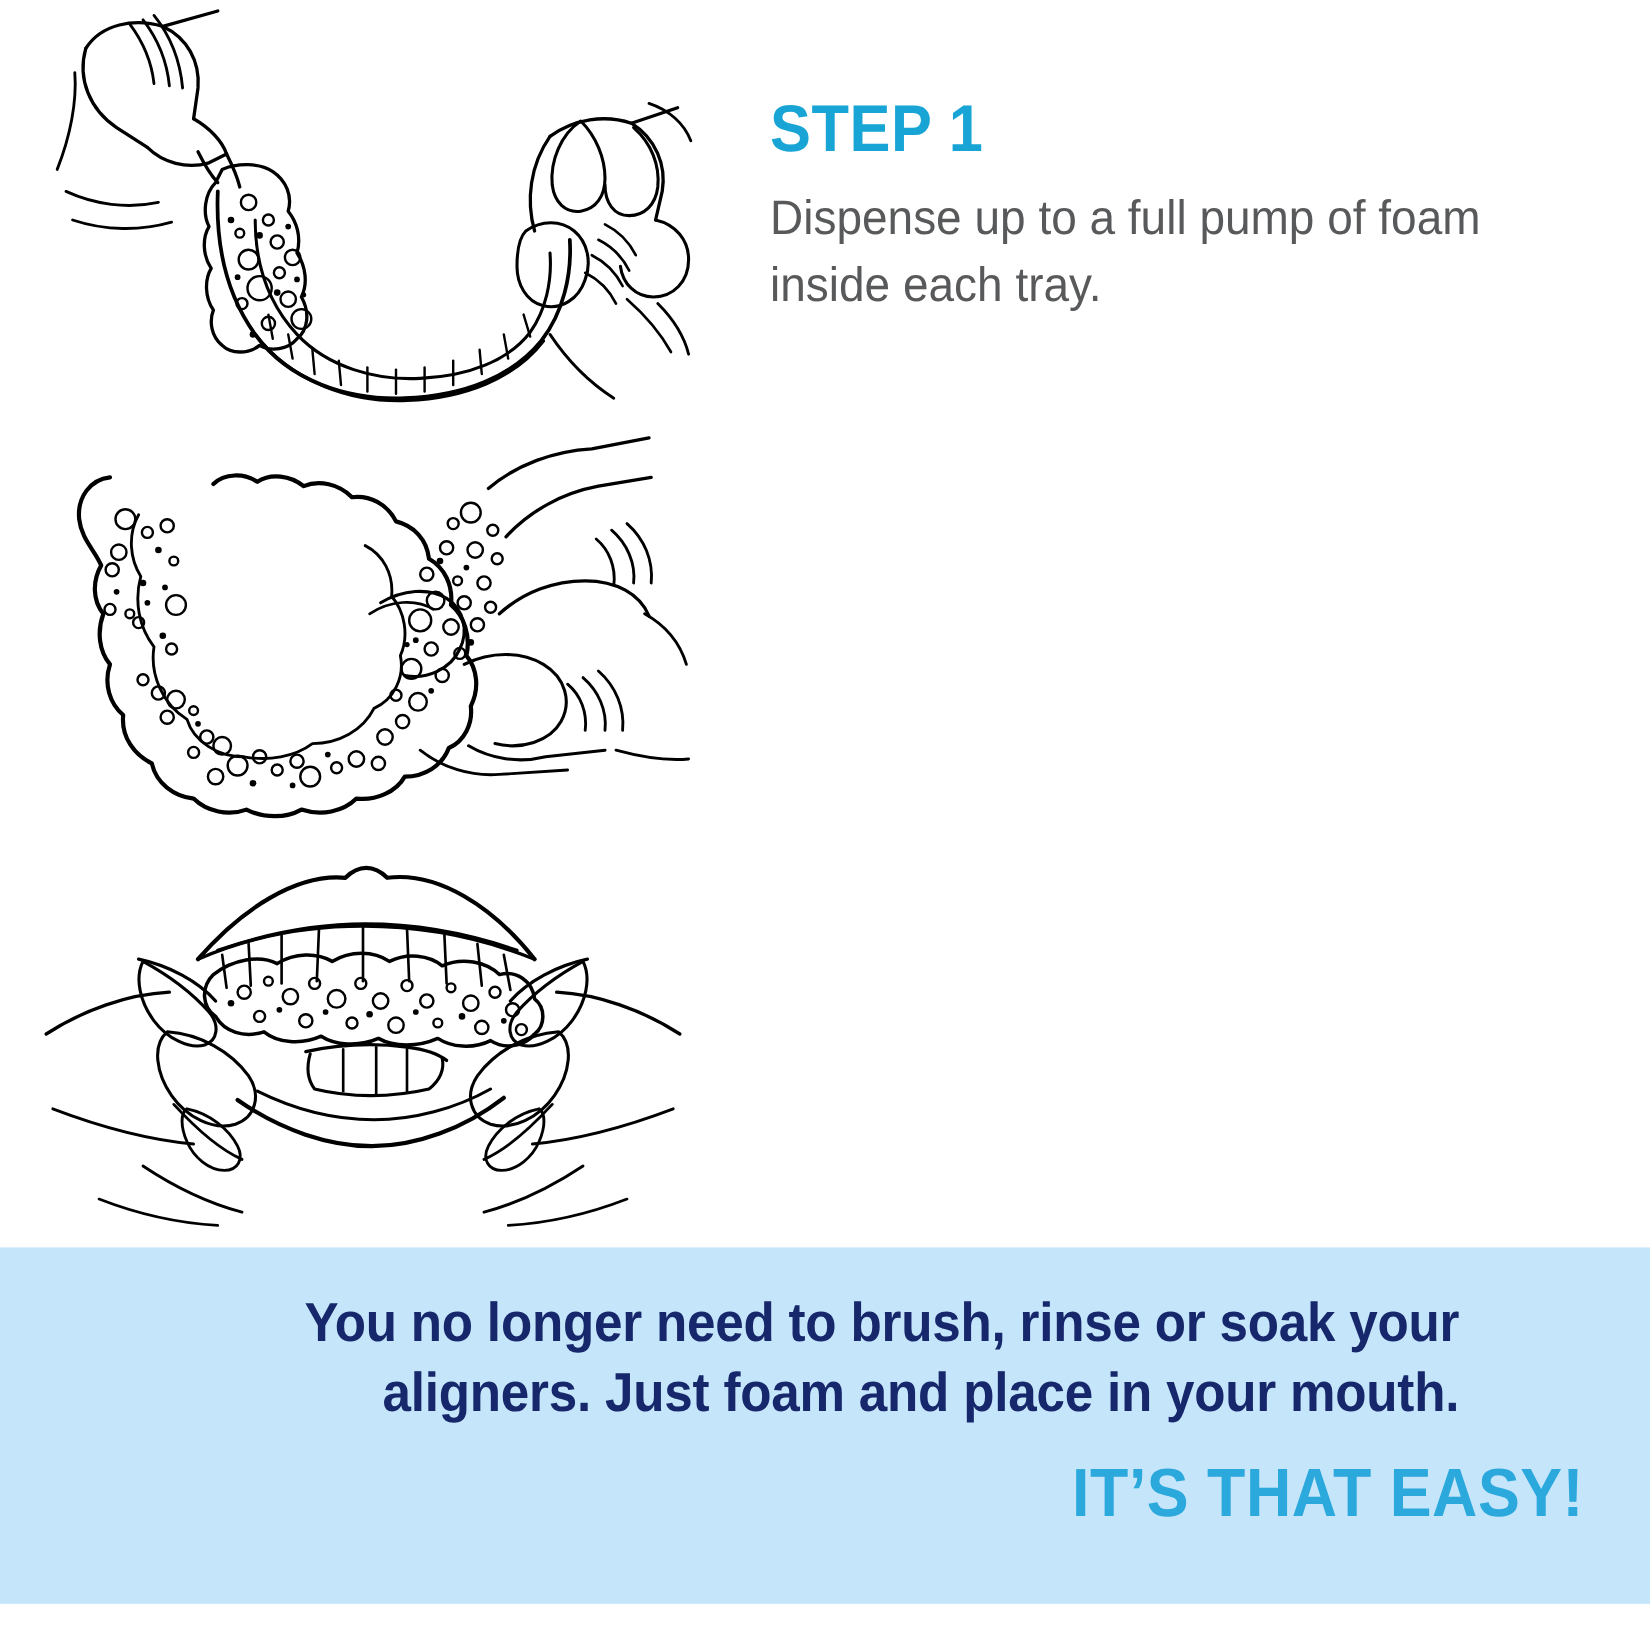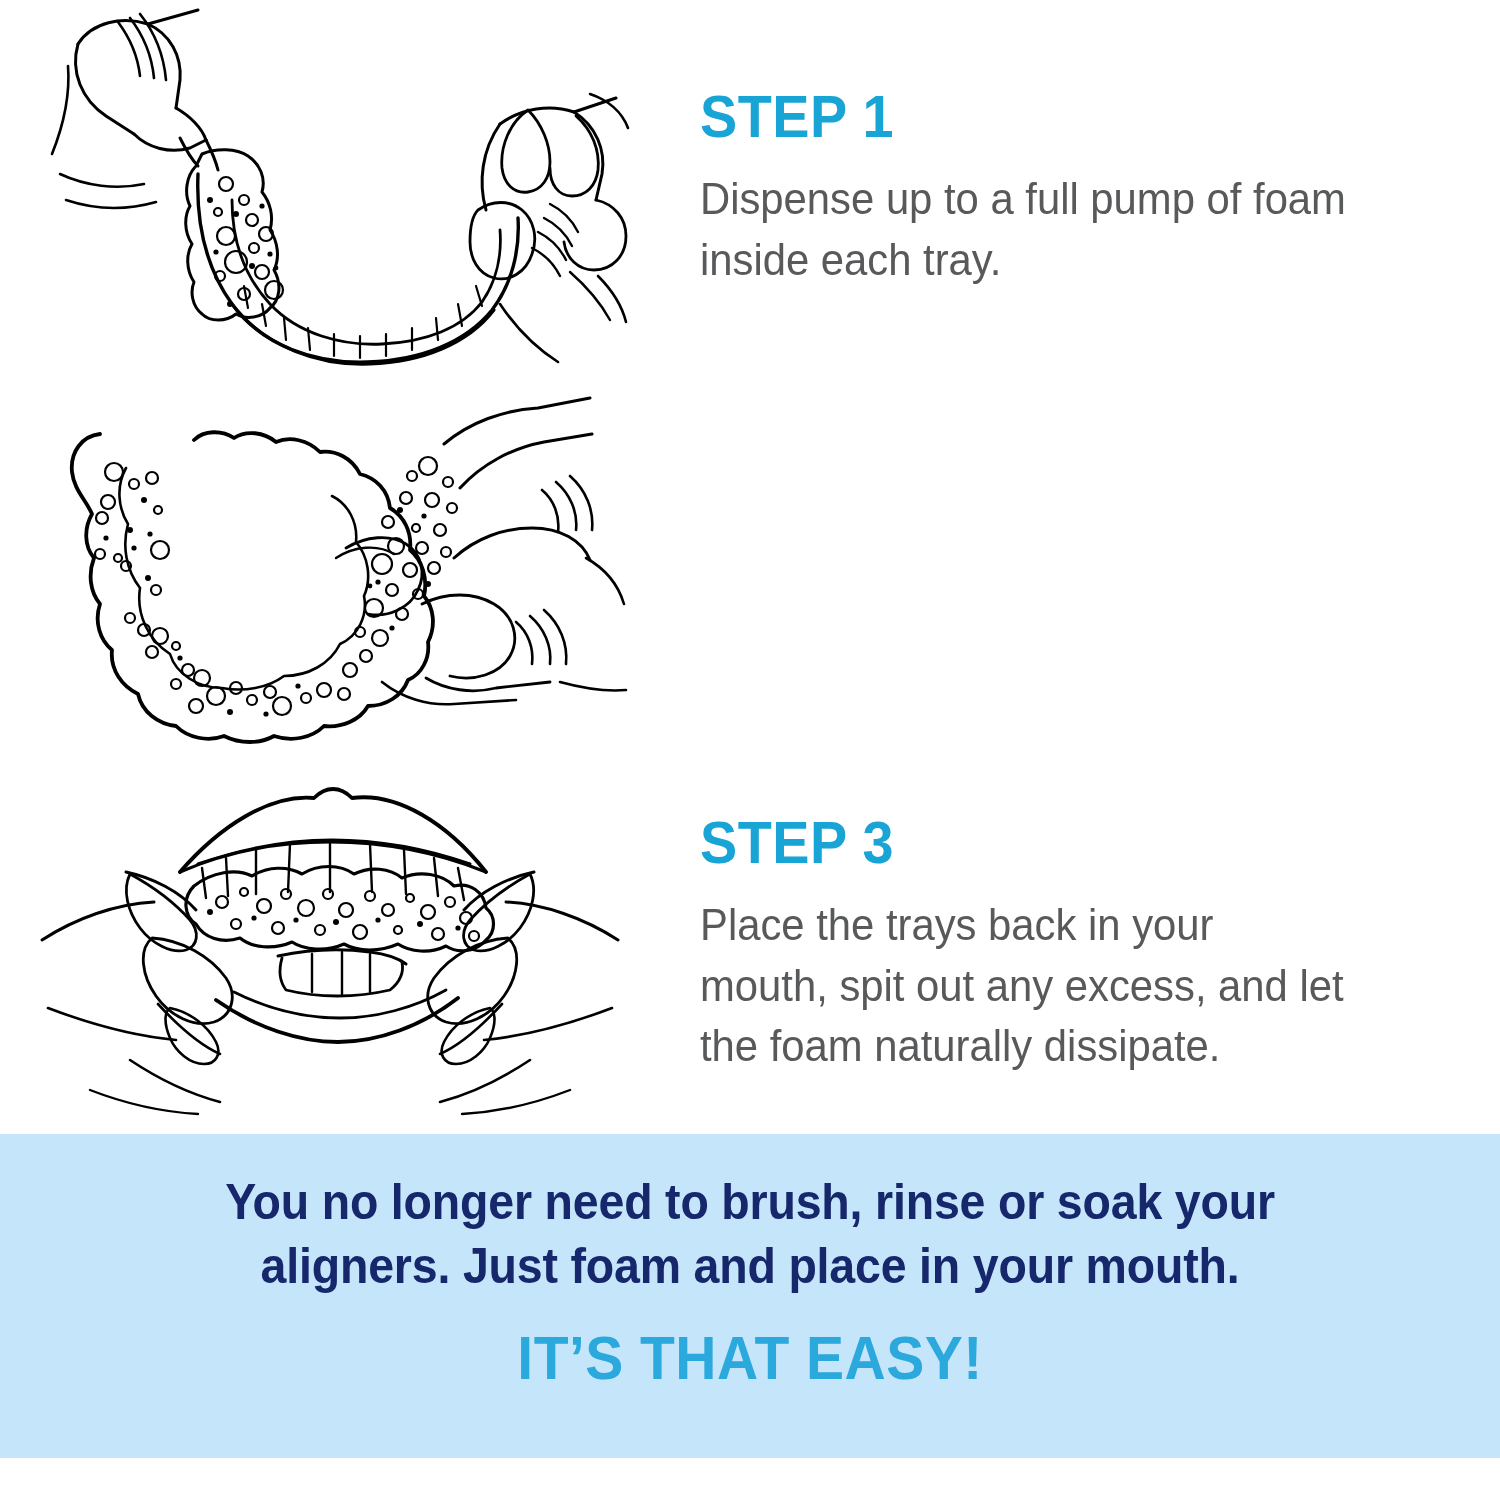--- a/index.html
+++ b/index.html
@@ -85,21 +85,21 @@
   
   .banner {
     position: absolute;
     left: 0;
     top: 1134px;
     width: 1500px;
     height: 324px;
     background: #C5E5FB;
     box-sizing: border-box;
     padding-top: 36px;
-    text-align: center;
+    text-align: right;
   }
 
   .banner-line {
     color: #17276B;
     font-size: 50px;
     font-weight: bold;
     line-height: 1.28;
     margin: 0 auto;
     max-width: 1240px;
     transform: scaleX(0.93);
@@ -507,24 +507,20 @@
             <path d="M 500 300 C 470 320 440 334 410 342" stroke-width="2.6"></path>
             <path d="M 540 330 C 504 344 468 352 432 354" stroke-width="2.4"></path>
 
             <path d="M 460 248 C 440 252 422 266 414 282
                      C 408 294 414 304 426 304
                      C 440 304 454 292 460 278
                      C 466 264 466 252 460 248 Z" stroke-width="2.6"></path>
           </g>
         </svg>
       </div>
-      <div class="step-text">
-        <div class="step-heading">STEP 3</div>
-        <div class="step-body">Place the trays back in your mouth, spit out any excess, and let the foam naturally dissipate.</div>
-      </div>
     </div>
 
   </div>
 
   <div class="banner">
     <div class="banner-line">You no longer need to brush, rinse or soak your</div>
     <div class="banner-line">aligners. Just foam and place in your mouth.</div>
     <div class="banner-tagline">IT’S THAT EASY!</div>
   </div>
 

